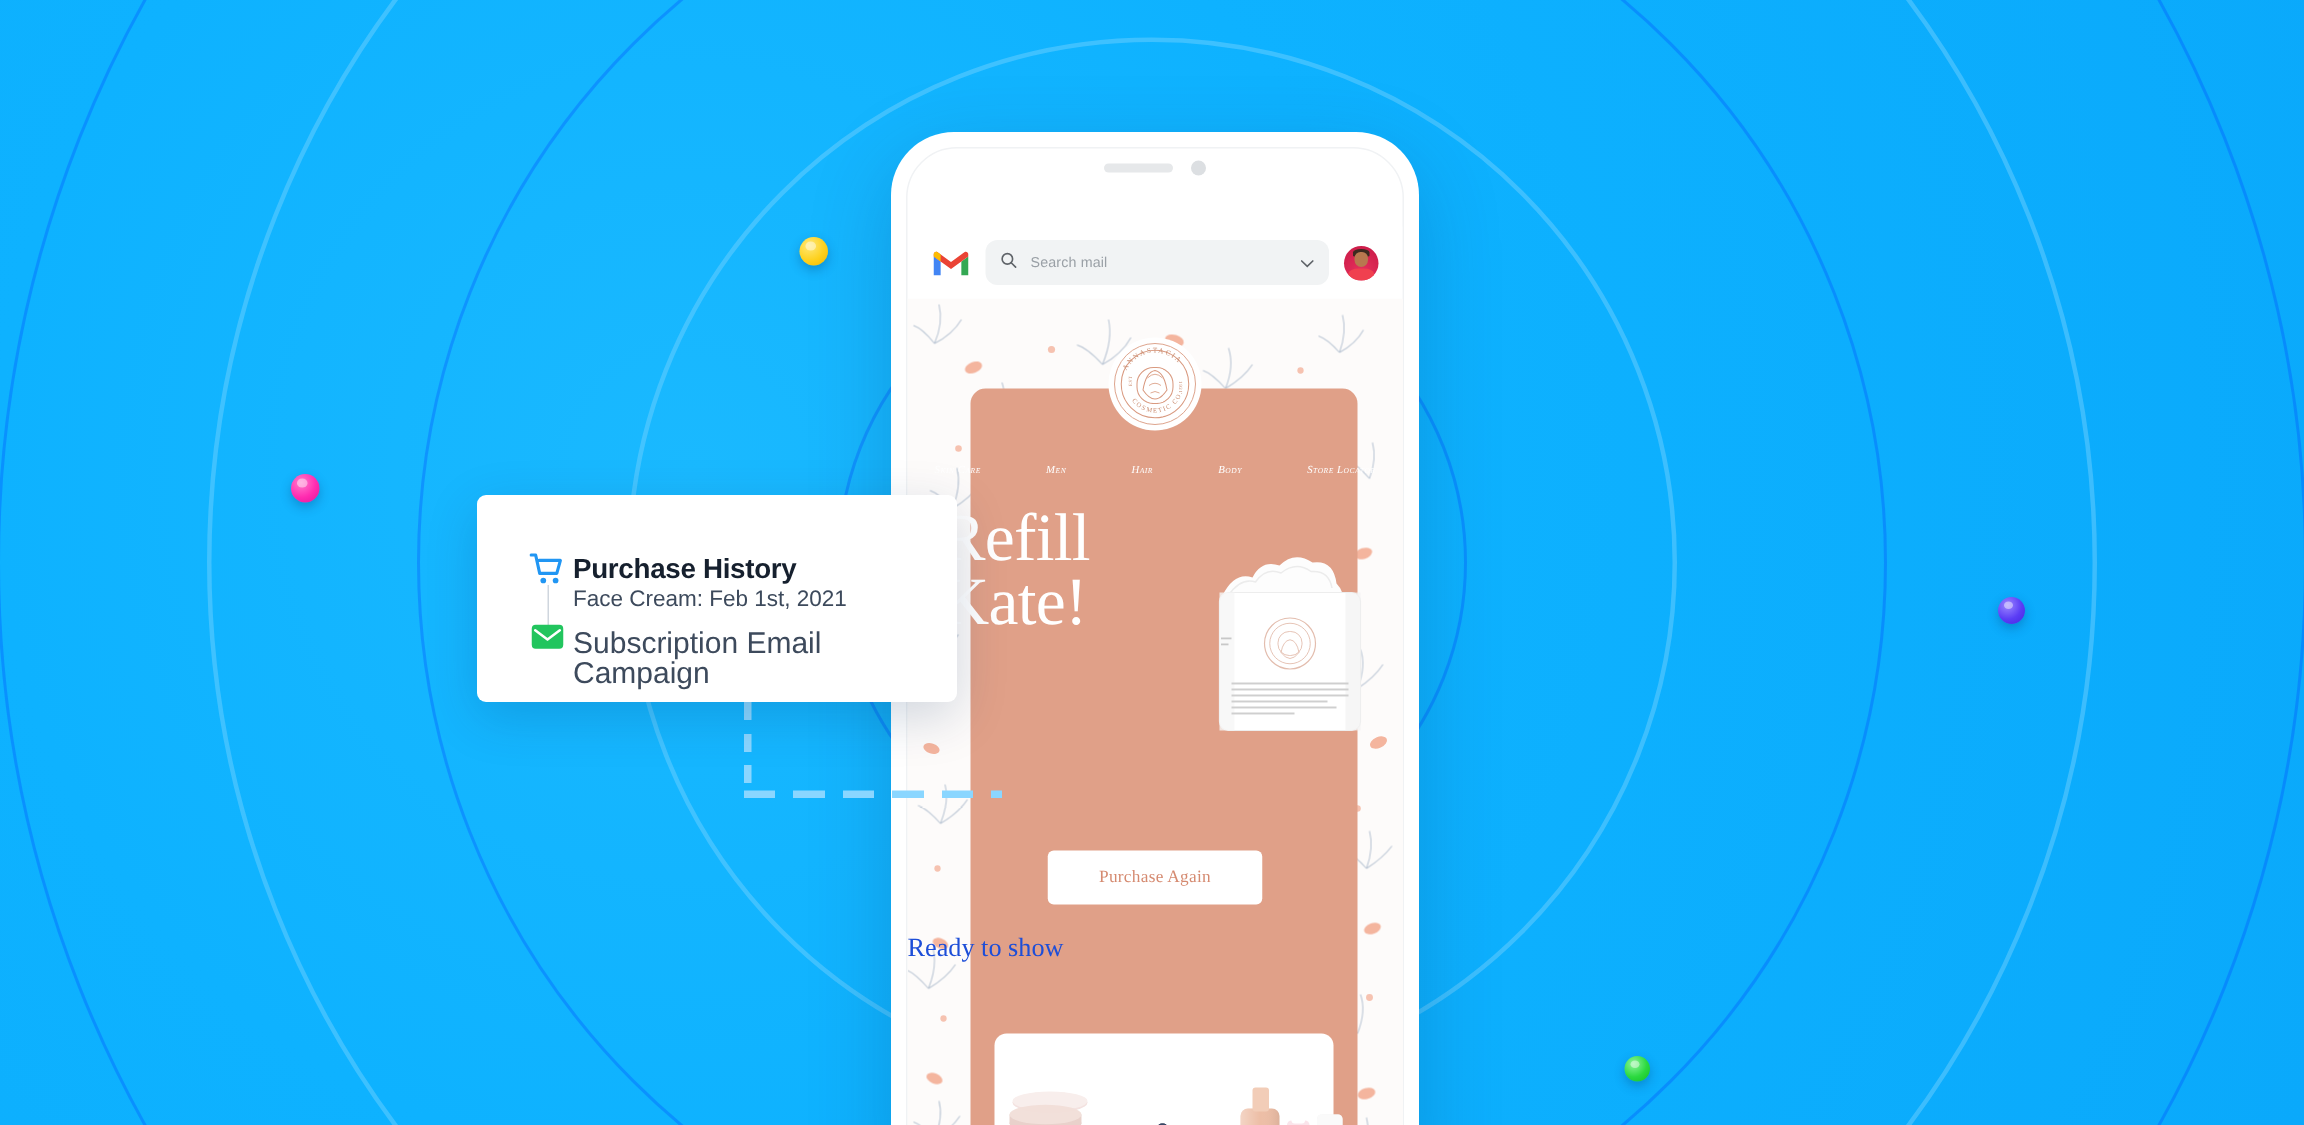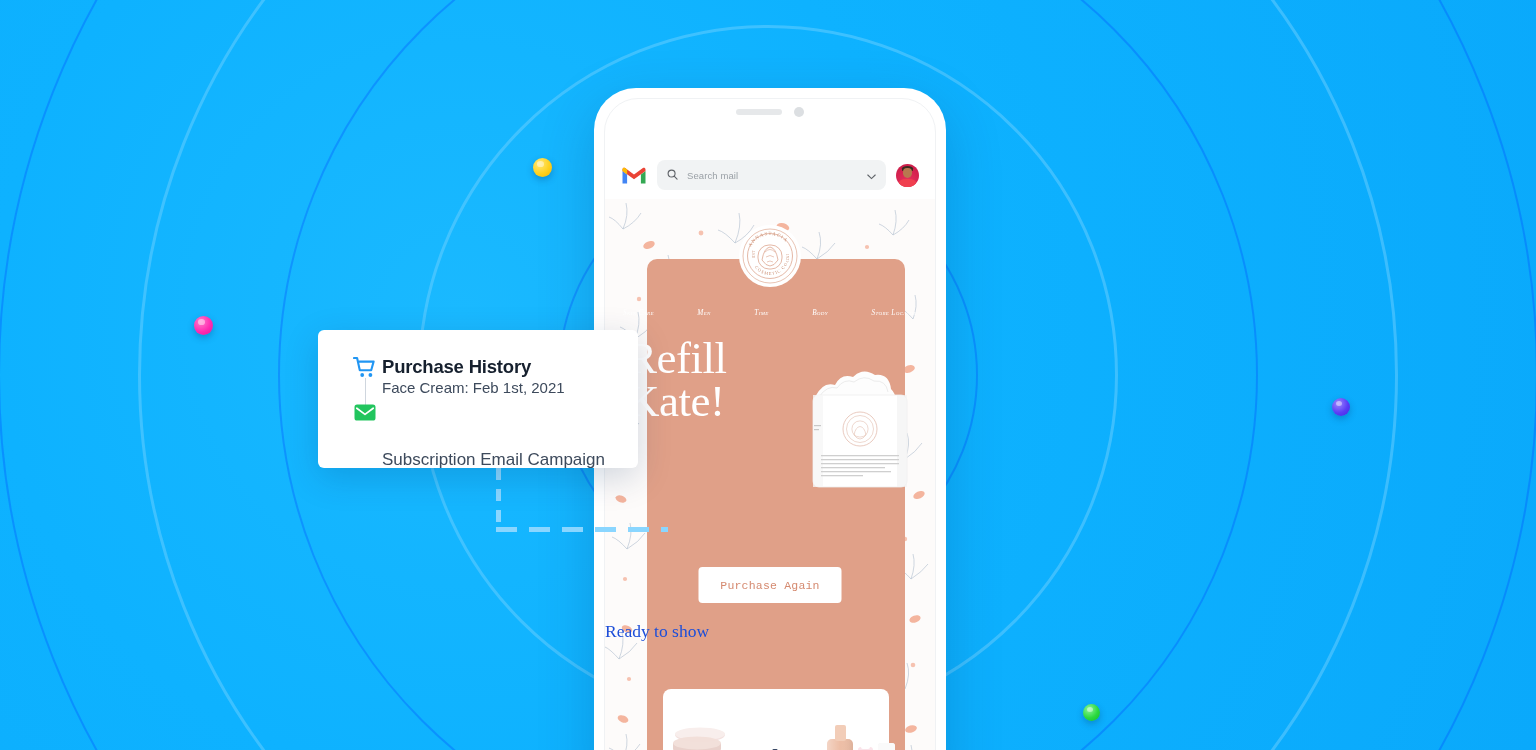--- a/index.html
+++ b/index.html
@@ -39,34 +39,34 @@
 
   
   #info-card {
     position:absolute;
     left:318px; top:330px;
     width:320px; height:138px;
     background:#ffffff;
     border-radius:6px;
     box-shadow:0 10px 34px rgba(0,45,95,0.18);
     z-index:40;
-    padding:26px 22px 0 30px;
+    padding:38px 22px 0 30px;
   }
   .card-row { display:flex; align-items:flex-start; }
   .card-icon { width:34px; flex:0 0 34px; display:flex; justify-content:center; }
   .card-title {
     font-size:18.5px; font-weight:bold; color:#16202e;
     letter-spacing:-0.2px; line-height:1; padding-top:2px;
   }
   .card-sub {
     font-size:15px; color:#3d4a5c; line-height:1;
     padding-top:2px;
   }
   .card-sub2 {
-    font-size:17px; color:#3d4a5c; line-height:1; padding-top:3px;margin-top:44px;
+    font-size:20px; color:#3d4a5c; line-height:1; padding-top:3px;
   }
   .connector {
     width:34px; flex:0 0 34px; display:flex; justify-content:center;
   }
   .connector i {
     display:block; width:1px; height:34px; background:#cfd6de;
   }
 
   
   #dash-v, #dash-h {
@@ -175,21 +175,21 @@
     font-size:45px; line-height:0.96; color:#ffffff;
     font-weight:normal; letter-spacing:-0.5px;
   }
   #jar {
     position:absolute; right:16px; top:168px; width:118px; height:125px; z-index:4;
   }
   #cta {
     position:absolute; top:368px; left:50%; transform:translateX(-50%);
     width:143px; height:36px; background:#fff; border-radius:4px;
     display:flex; align-items:center; justify-content:center; z-index:5;
-    font-family:Liberation Mono, monospace; font-size:11.5px; color:#d58a70;
+    font-family:Liberation Serif, serif; font-size:11.5px; color:#d58a70;
     letter-spacing:0.2px;
   }
   #sub {
     position:absolute; top:419px; left:0; right:0; z-index:5;
     text-align:left; color:#1d4ed8;
     font-family:"Liberation Serif", serif; font-size:17.5px; line-height:1.5;
   }
   #product-card {
     position:absolute; left:58px; right:46px; top:490px; bottom:-40px;
     background:#fff; border-radius:8px 8px 0 0; z-index:6;
@@ -361,21 +361,21 @@
             <textPath href="#arcB" startOffset="20%">COSMETIC CO.</textPath>
           </text>
           <text x="14.5" y="31.5" font-family="Liberation Serif, serif" font-size="3.2" fill="#c98a6d" transform="rotate(-90 14.5 31.5)" letter-spacing="0.5">EST</text>
           <text x="46" y="28" font-family="Liberation Serif, serif" font-size="3.2" fill="#c98a6d" transform="rotate(90 46 28)" letter-spacing="0.5">1921</text>
         </svg>
       </div>
 
       <div id="nav">
         <span class="nav-item">Skin Care</span>
         <span class="nav-item">Men</span>
-        <span class="nav-item">Time</span>
+        <span class="nav-item">Hair</span>
         <span class="nav-item">Body</span>
         <span class="nav-item">Store Locator</span>
       </div>
 
       <div id="headline">
         <div>Refill</div>
         <div>Kate!</div>
       </div>
 
       <svg id="jar" viewBox="0 0 118 125">

